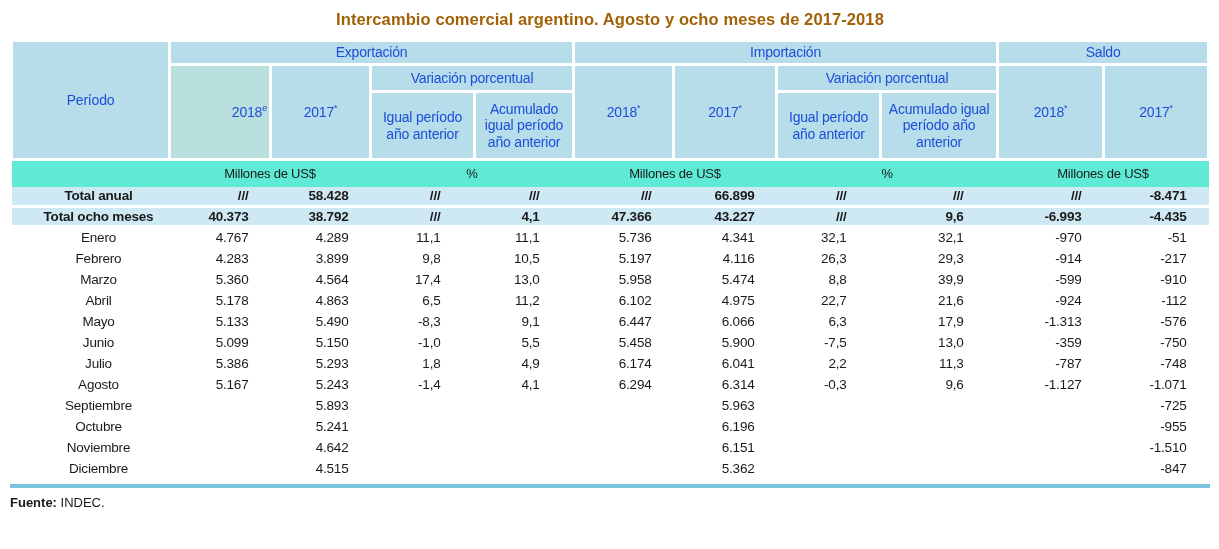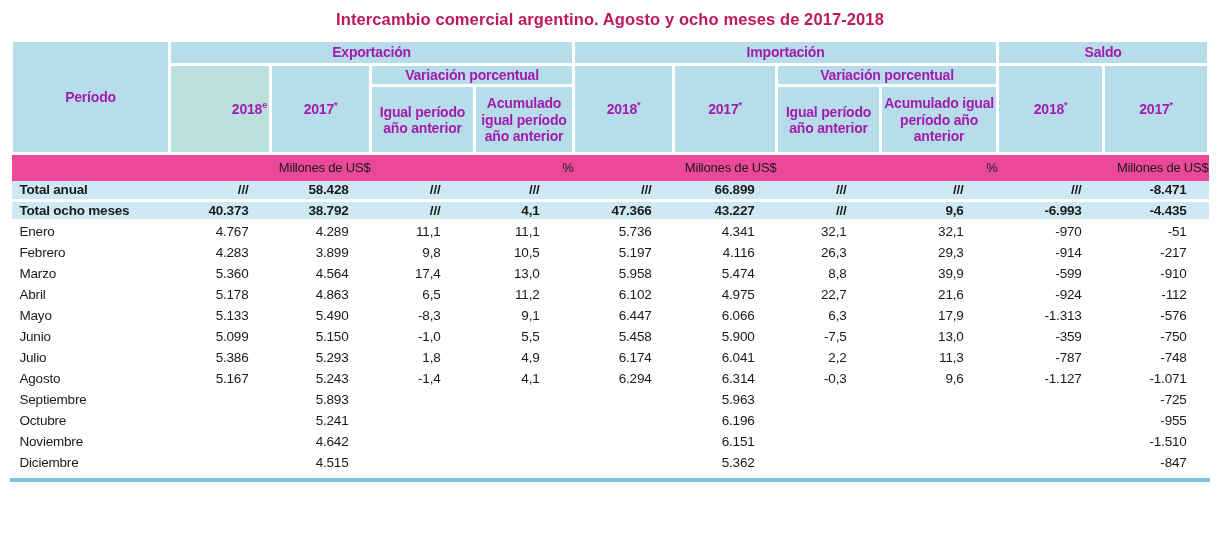--- a/index.html
+++ b/index.html
@@ -10,59 +10,59 @@
     --ink:#1a1a1a;
   }
   *{box-sizing:border-box;}
   html,body{margin:0;padding:0;}
   body{
     width:1219px;height:549px;background:#ffffff;overflow:hidden;
     font-family:"Liberation Sans",sans-serif;color:var(--ink);
   }
   .page{padding:8px 9px 0 10px;}
   .title{
-    text-align:center;font-size:16.5px;font-weight:bold;color:#be185d;
+    text-align:center;font-size:16.5px;font-weight:bold;color:#a16207;
     margin:2px 0 10px 0;letter-spacing:.1px;
   }
   table.trade{
     border-collapse:collapse;table-layout:fixed;width:1200px;
   }
   col.c-period{width:158px;}
   col.c-e18{width:101px;} col.c-e17{width:100px;} col.c-eig{width:104px;} col.c-eac{width:99px;}
   col.c-i18{width:100px;} col.c-i17{width:103px;} col.c-iig{width:104px;} col.c-iac{width:117px;}
   col.c-s18{width:106px;} col.c-s17{width:105px;}
 
   thead th{
     background:var(--header-blue);
     border:3px solid #ffffff;
-    font-size:14px;font-weight:bold;color:#a21caf;
+    font-size:14px;font-weight:normal;color:#1d4ed8;
     text-align:center;vertical-align:middle;line-height:1.15;
     padding:1px 2px;letter-spacing:-.2px;
   }
   thead th.greenish{background:var(--header-green);text-align:right;}
   thead tr.hr1 th{height:24px;}
-  thead tr.hr2 th{height:21px;}
+  thead tr.hr2 th{height:27px;}
   thead tr.hr3 th{height:68px;}
   thead th sup{font-size:9px;vertical-align:super;line-height:0;}
 
   tr.units td{
-    background:#ec4899;border:none;height:27px;
-    font-size:13px;font-weight:normal;text-align:right;vertical-align:middle;
+    background:#5eead4;border:none;height:27px;
+    font-size:13px;font-weight:normal;text-align:center;vertical-align:middle;
     letter-spacing:-.2px;
   }
 
   tbody td{
     border:none;height:21px;font-size:13.5px;vertical-align:middle;
     white-space:nowrap;letter-spacing:-.2px;padding:0;
   }
   tbody tr.total td{
     background:var(--total-row);font-weight:bold;height:20px;
     border-bottom:3px solid #ffffff;
   }
-  td.c-label{text-align:left;padding-left:8px;}
+  td.c-label{text-align:center;padding-left:16px;}
   td.c-num{text-align:right;padding-right:22px;}
   td.c-pct{text-align:right;padding-right:34px;}
 
   .rule{height:4px;background:var(--rule-blue);width:1200px;margin-top:5px;}
   .source{font-size:13px;margin-top:7px;}
   .source b{font-weight:bold;}
 </style>
 </head>
 <body>
 
@@ -297,14 +297,15 @@
           <td class="c-pct"></td>
           <td class="c-pct"></td>
           <td class="c-num"></td>
           <td class="c-num">-847</td>
         </tr>
       </tbody>
   </table>
 
   <div class="rule"></div>
 
+  <div class="source"><b>Fuente:</b><span> INDEC.</span></div>
 
 </div>
 
 </body></html>

